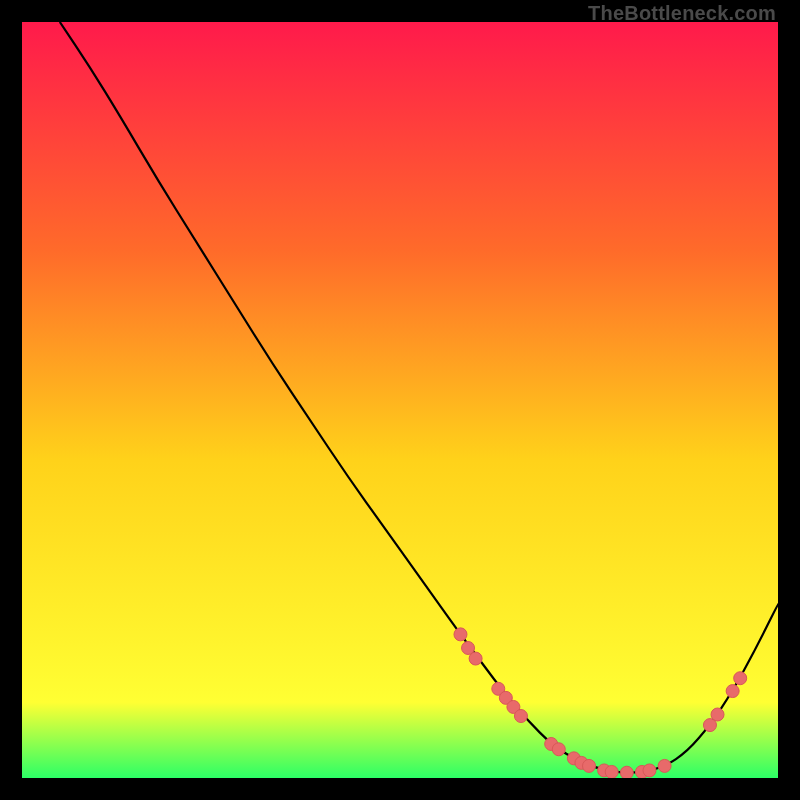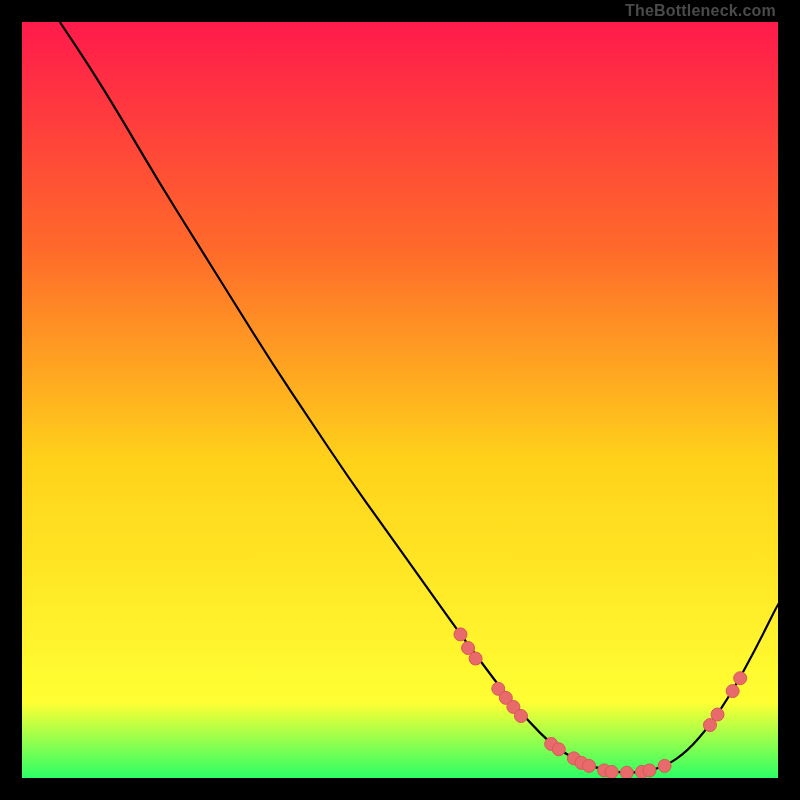--- a/index.html
+++ b/index.html
@@ -24,21 +24,21 @@
     left: 0;
     top: 0;
     width: 756px;
     height: 756px;
   }
   .watermark {
     position: absolute;
     top: 2px;
     right: 24px;
     color: #4a4a4a;
-    font-size: 16px;
+    font-size: 20px;
     font-weight: bold;
     letter-spacing: 0.2px;
   }
 </style>
 </head>
 <body>
 
 <div class="watermark">TheBottleneck.com</div>
 
 <div class="frame">

